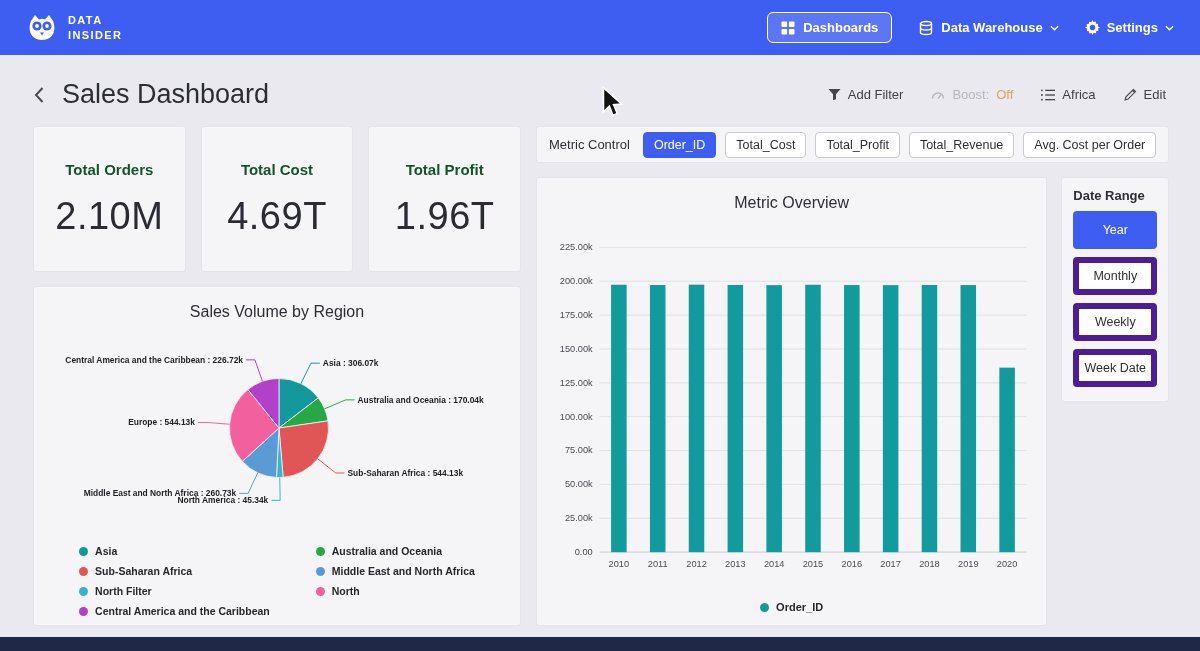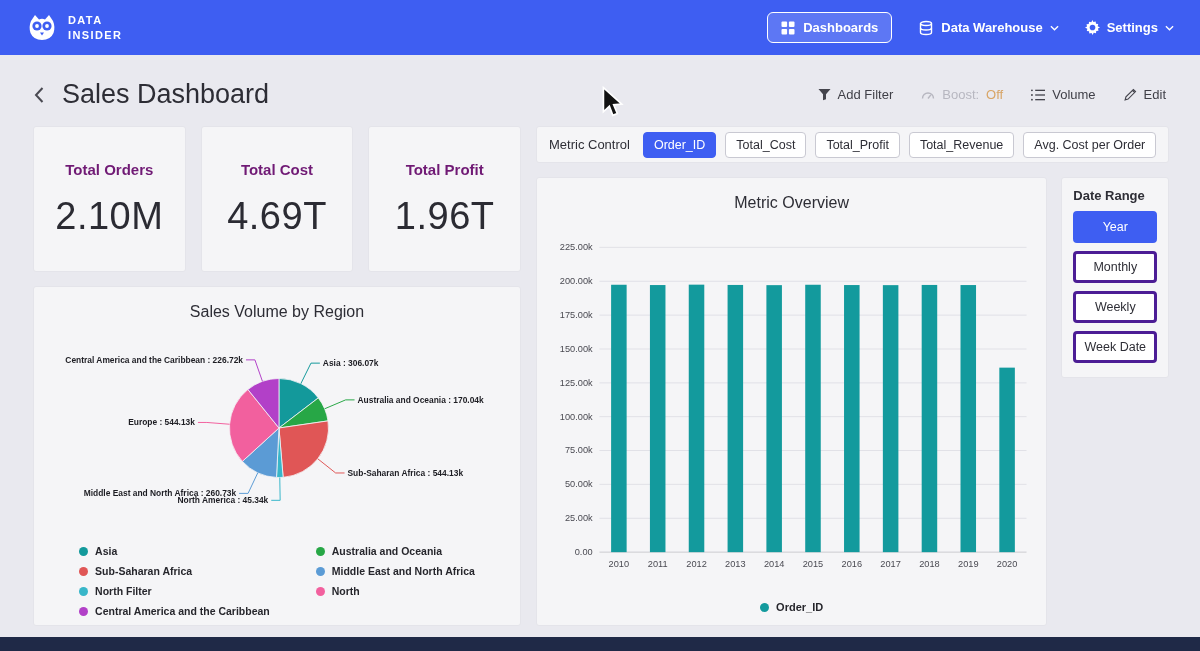--- a/index.html
+++ b/index.html
@@ -24,40 +24,40 @@
   .sub-actions { margin-left:auto; display:flex; align-items:center; gap:28px; }
   .action { display:flex; align-items:center; gap:7px; font-size:13px; color:#3f3f47; cursor:pointer; background:none; border:none; font-family:"Liberation Sans",sans-serif; }
   .action.boost { color:#b7b7c0; }
   .boost-off { color:#d8a566; }
   
   .main { display:flex; gap:15px; padding:0 33px; }
   .card { background:#f5f5f7; border:1px solid #e4e4ea; border-radius:3px; }
   .left-col { width:488px; flex:none; display:flex; flex-direction:column; gap:14px; }
   .kpi-row { display:flex; gap:15px; }
   .kpi { flex:1; height:146px; display:flex; flex-direction:column; align-items:center; justify-content:center; gap:17px; }
-  .kpi-label { font-size:15px; font-weight:600; color:#701a75; }
+  .kpi-label { font-size:15px; font-weight:600; color:#14532d; }
   .kpi-value { font-size:38px; font-weight:500; color:#2b2b33; letter-spacing:.5px; }
   .pie-card { height:340px; padding:10px 12px; display:flex; flex-direction:column; }
   .chart-title { text-align:center; font-size:16px; font-weight:500; color:#2d2d35; margin:6px 0 2px; }
   .pie-svg { width:100%; height:208px; margin-top:2px; overflow:visible; }
   .pie-legend { display:grid; grid-auto-flow:column; grid-template-rows:repeat(4,auto); justify-content:center; column-gap:46px; row-gap:8px; margin-top:12px; }
   .legend-item { display:flex; align-items:center; gap:7px; font-size:10.5px; font-weight:700; color:#26262c; cursor:pointer; }
   .legend-dot { width:9px; height:9px; border-radius:50%; flex:none; }
   .right-col { flex:1; display:flex; flex-direction:column; gap:14px; }
   .metric-bar { height:37px; display:flex; align-items:center; gap:9px; padding:0 12px; }
   .metric-label { font-size:13px; color:#2e2e36; margin-right:4px; white-space:nowrap; }
   .pill { font:12.5px "Liberation Sans",sans-serif; padding:5px 10px; background:#fff; border:1px solid #c9c9d2; border-radius:4px; color:#2e2e36; cursor:pointer; white-space:nowrap; }
   .pill.selected { background:#3e5ef2; border-color:#3e5ef2; color:#fff; }
   .right-lower { display:flex; gap:14px; align-items:flex-start; }
   .chart-card { flex:1; height:449px; padding:10px 12px; display:flex; flex-direction:column; }
   .bar-svg { width:100%; flex:1; }
   .bar-legend { display:flex; align-items:center; justify-content:center; gap:7px; font-size:11px; font-weight:700; color:#26262c; padding:6px 0 2px; cursor:pointer; }
   .date-panel { width:108px; padding:10px 11px 14px; }
   .dr-title { font-size:13px; font-weight:600; color:#2e2e36; margin-bottom:3px; }
-  .dr-btn { display:block; width:100%; margin-top:8px; padding:6px 0; text-align:center; font:12.5px "Liberation Sans",sans-serif; background:#fff; border:3px solid #4c1d95; border-radius:4px; color:#2e2e36; cursor:pointer; }
+  .dr-btn { display:block; width:100%; margin-top:8px; padding:6px 0; text-align:center; font:12.5px "Liberation Sans",sans-serif; background:#fff; border:6px solid #4c1d95; border-radius:4px; color:#2e2e36; cursor:pointer; }
   .dr-btn.selected { background:#3e5ef2; border-color:#3e5ef2; color:#fff; }
   
   .tick { font:9.5px "Liberation Sans",sans-serif; fill:#4a4a52; }
   .xlab { font:9.5px "Liberation Sans",sans-serif; fill:#4a4a52; }
   .pie-label { font:700 8.5px "Liberation Sans",sans-serif; fill:#1d1d23; }
   .footer { position:absolute; left:0; right:0; bottom:0; height:14px; background:#1f2947; }
   .cursor { position:absolute; left:601px; top:86px; z-index:20; pointer-events:none; }
 </style>
 </head>
 <body>
@@ -157,21 +157,21 @@
           <g stroke="#44444c" stroke-width="1.4">
               <line x1="4.5" y1="1" x2="15" y2="1"></line>
               <line x1="4.5" y1="6" x2="15" y2="6"></line>
               <line x1="4.5" y1="11" x2="15" y2="11"></line>
             </g>
           <circle cx="1" cy="1" r="1" fill="#44444c"></circle>
             <circle cx="1" cy="6" r="1" fill="#44444c"></circle>
             <circle cx="1" cy="11" r="1" fill="#44444c"></circle>
         </svg>
       </span>
-      <span>Volume</span>
+      <span>Africa</span>
     </button>
     <button class="action">
       <span style="display:flex;">
         <svg width="13" height="13" viewBox="0 0 14 14">
             <path d="M1.2 12.8l.9-3.2 8-8 2.3 2.3-8 8zM9.3 2.8l2 2" fill="none" stroke="#44444c" stroke-width="1.2"></path>
           </svg>
       </span>
       <span>Edit</span>
     </button>
   </div>

